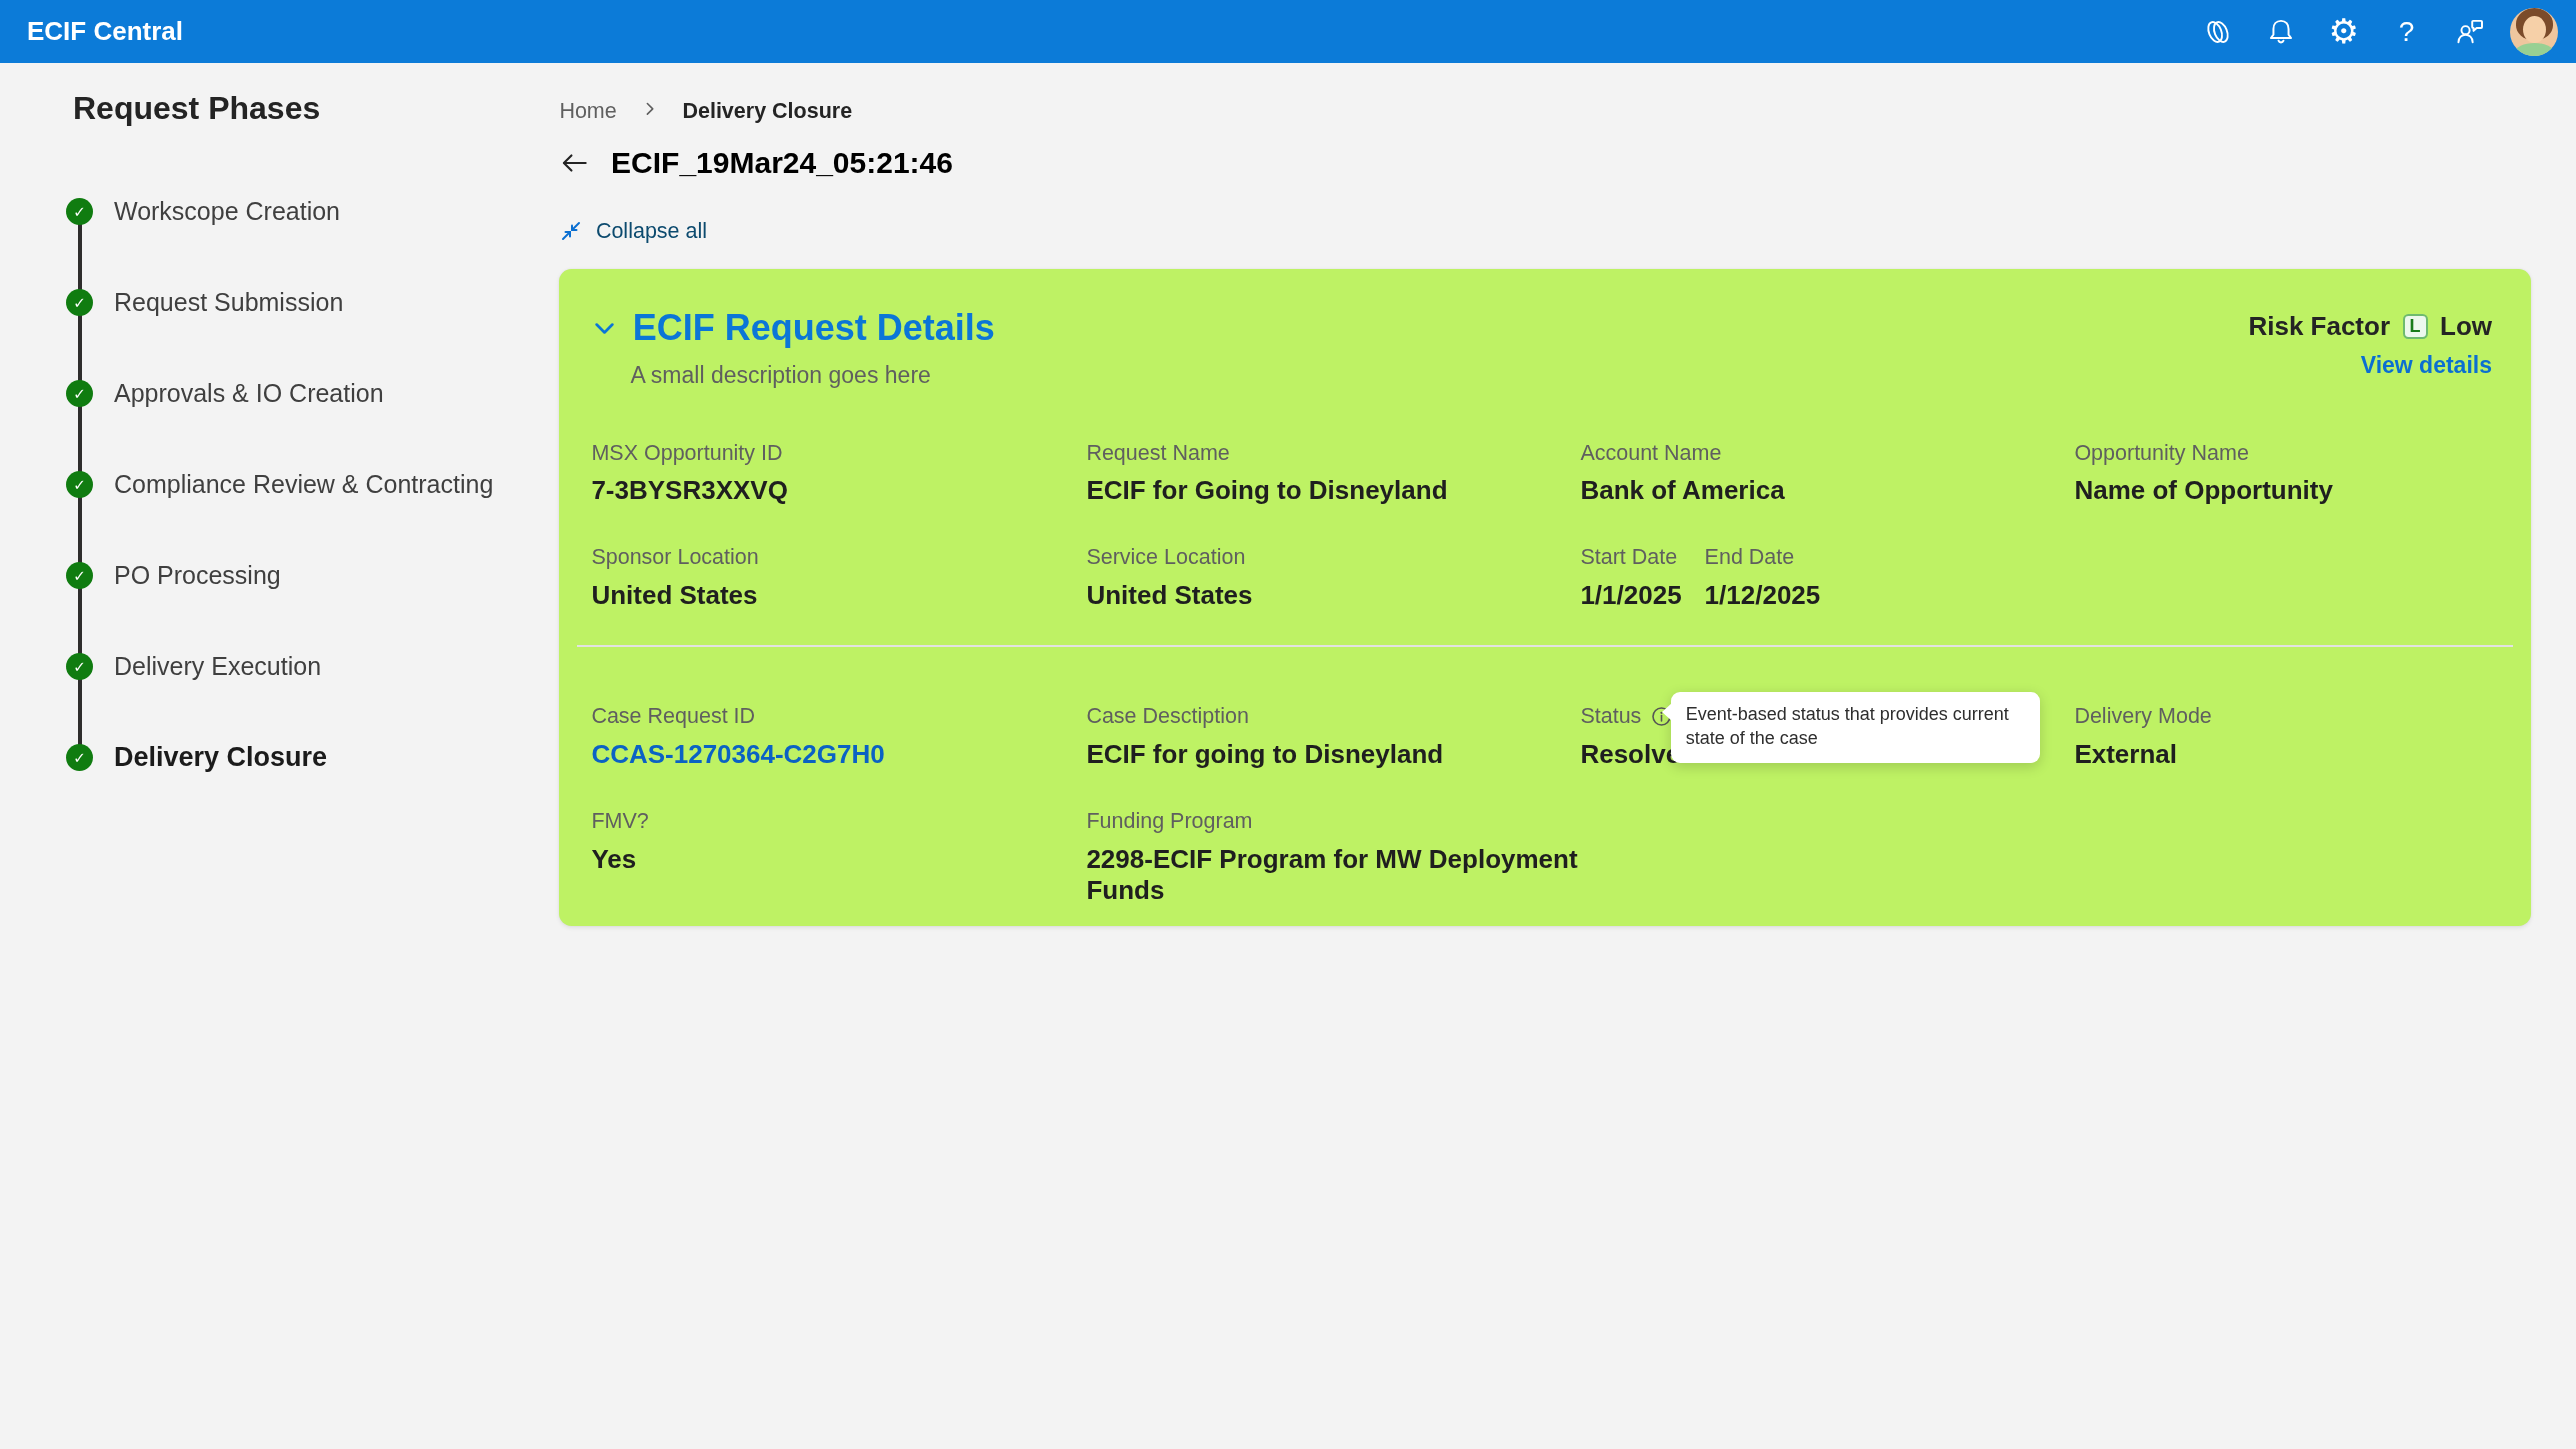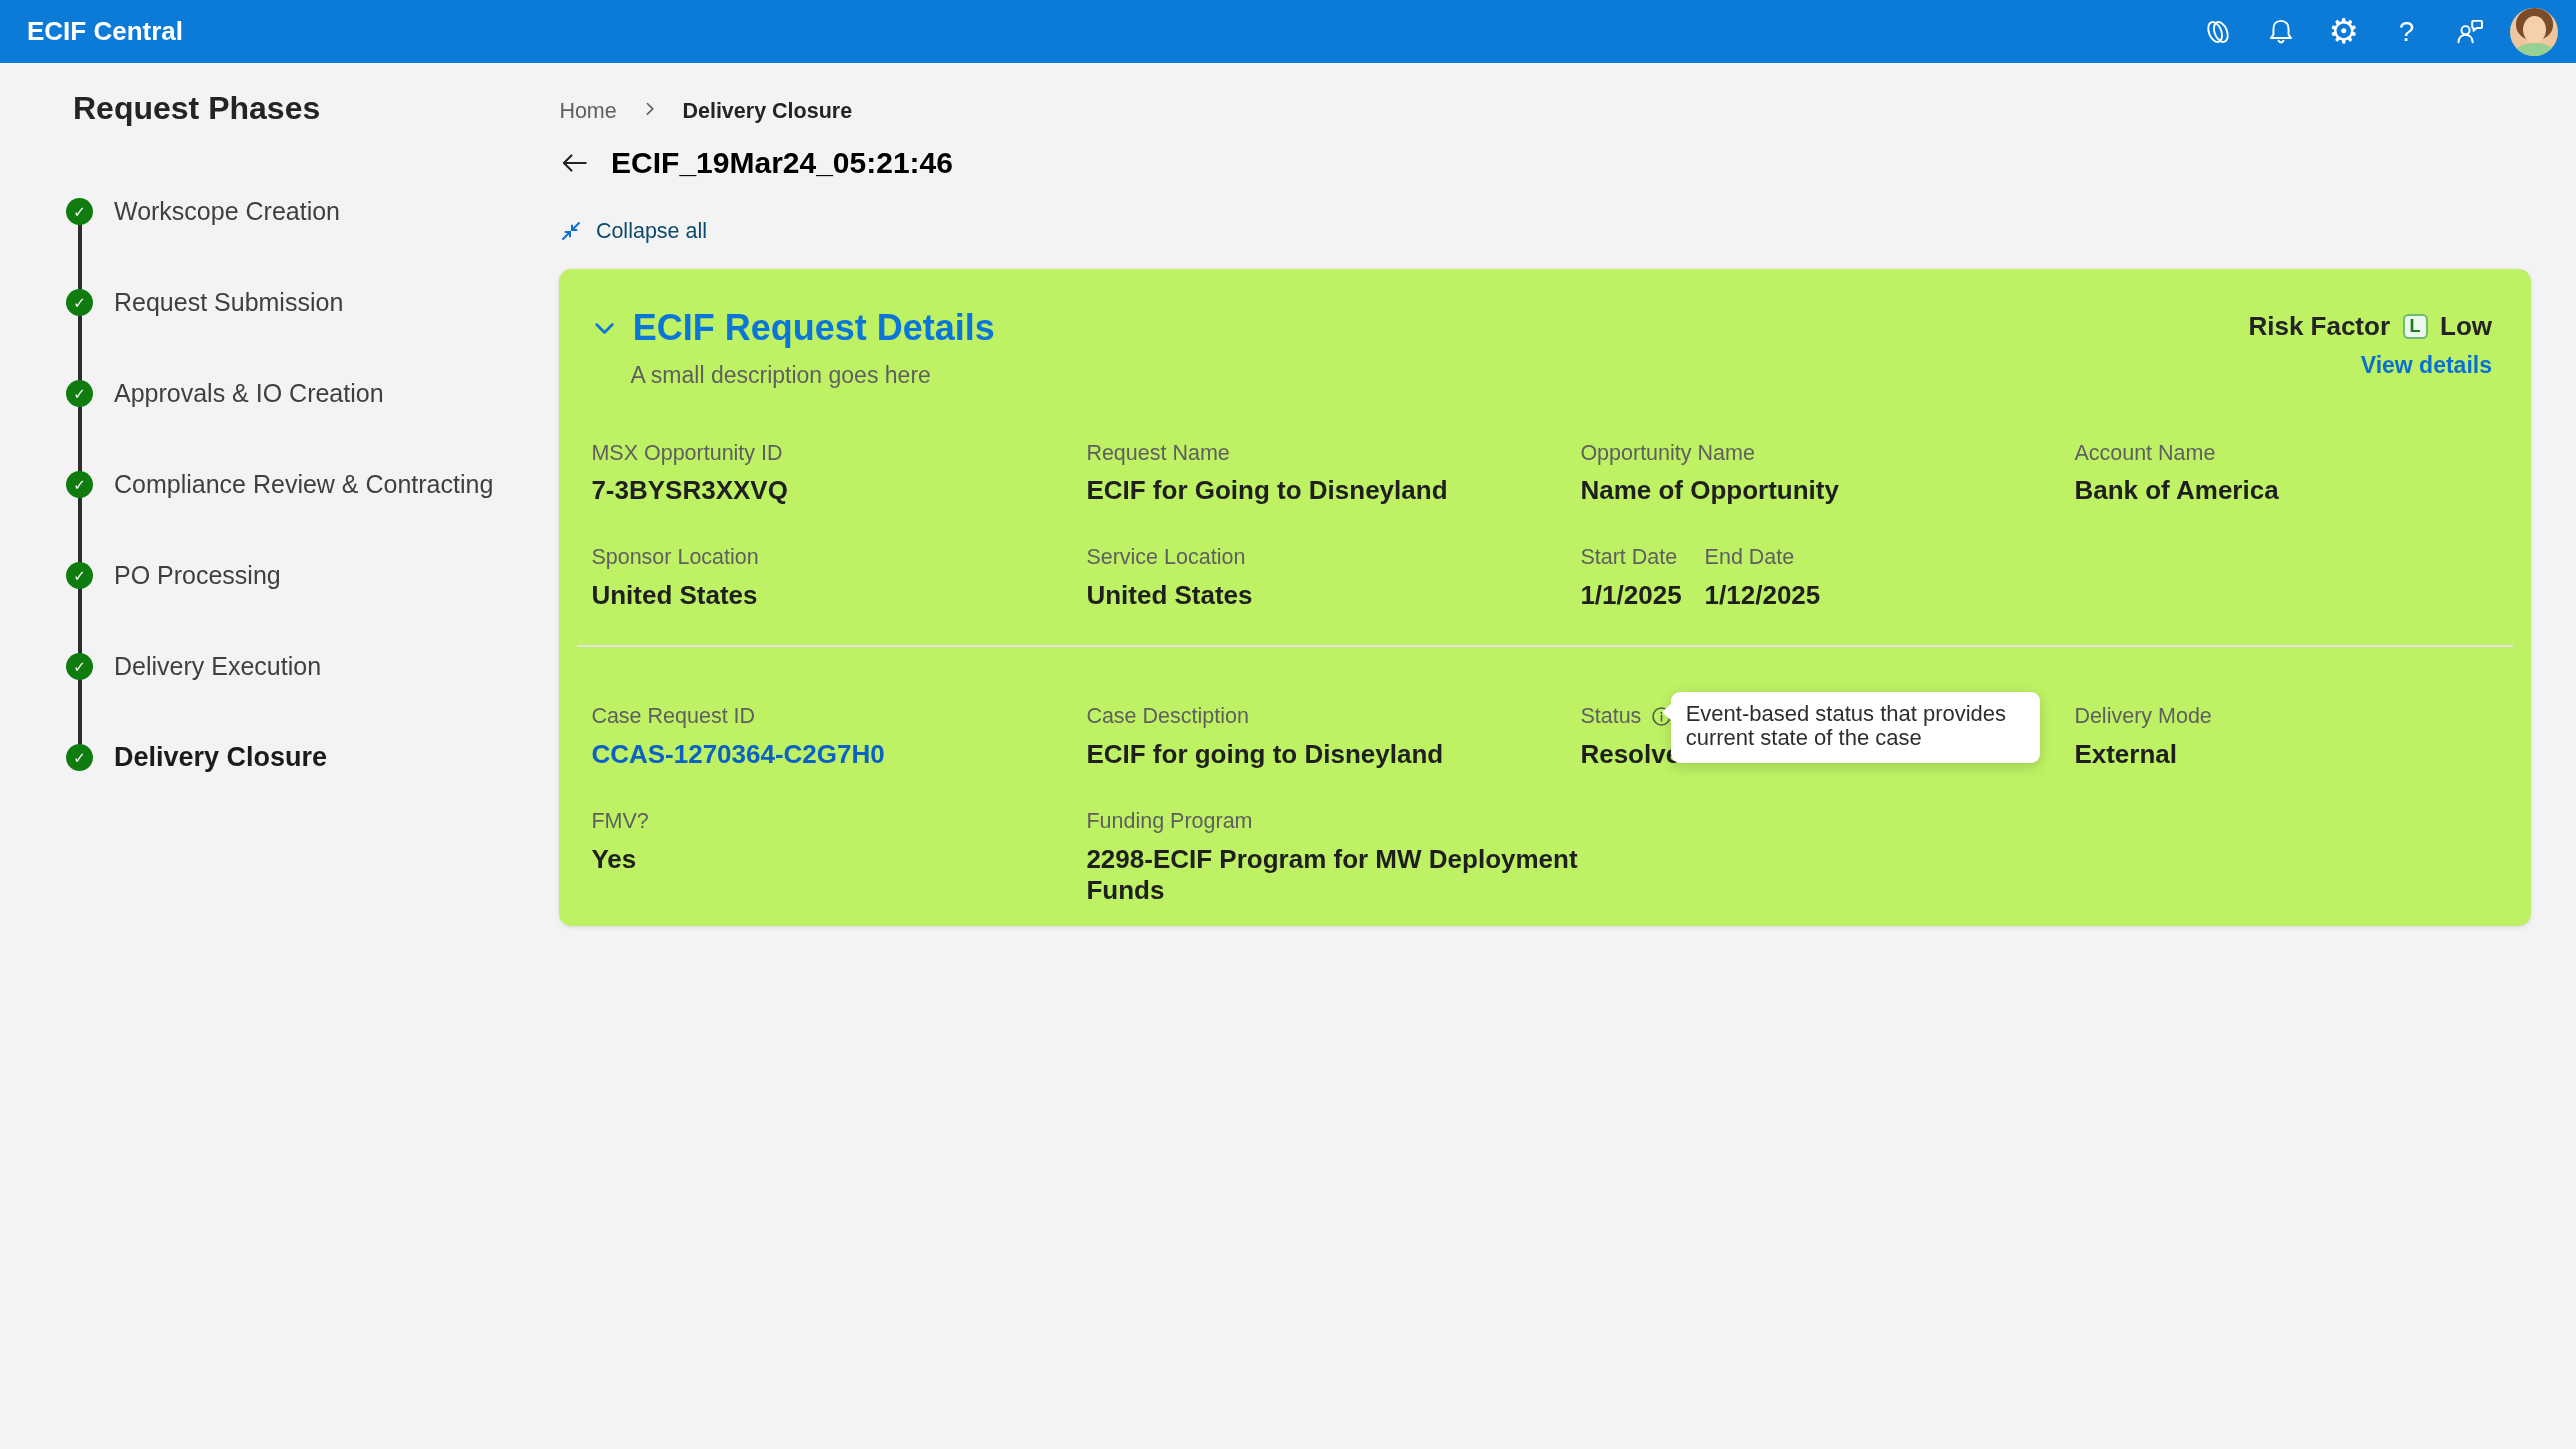--- a/index.html
+++ b/index.html
@@ -92,21 +92,21 @@
   .field-label { font-size: 21.5px; color: #5F5F5F; }
   .field-value { margin-top: 9.8px; font-size: 26px; font-weight: 700; color: #1F1F1F; }
   a.field-value { color: #0B62C4; cursor: pointer; display: inline-block; }
   .pair-inner { display: flex; gap: 23px; }
   .info-icon { display: flex; align-items: center; cursor: pointer; }
   .divider { height: 1.8px; background: #E2E2E2; border: none; margin: 34px 18px 57px 18px; }
 
   .tooltip {
     position: absolute; left: 91px; top: -12.5px; width: 369px;
     background: #fff; border-radius: 9px; padding: 10.7px 14.3px 12.5px 14.3px;
-    font-size: 22px; line-height: 24px; color: #2E2E2E;
+    font-size: 18px; line-height: 24px; color: #2E2E2E;
     box-shadow: 0 3.6px 12.5px rgba(0,0,0,.16); z-index: 5;
   }
   .tooltip::before {
     content: ""; position: absolute; left: -9.8px; top: 11.6px;
     border-top: 9.8px solid transparent; border-bottom: 9.8px solid transparent;
     border-right: 10.7px solid #fff;
   }
 </style>
 </head>
 <body>
@@ -247,29 +247,29 @@
               <div class="field-value">7-3BYSR3XXVQ</div>
             </div>
             <div class="field">
               <div class="field-label-row">
                 <span class="field-label">Request Name</span>
               </div>
               <div class="field-value">ECIF for Going to Disneyland</div>
             </div>
             <div class="field">
               <div class="field-label-row">
+                <span class="field-label">Account Name</span>
+              </div>
+              <div class="field-value">Bank of America</div>
+            </div>
+            <div class="field">
+              <div class="field-label-row">
                 <span class="field-label">Opportunity Name</span>
               </div>
               <div class="field-value">Name of Opportunity</div>
-            </div>
-            <div class="field">
-              <div class="field-label-row">
-                <span class="field-label">Account Name</span>
-              </div>
-              <div class="field-value">Bank of America</div>
             </div>
           </div>
           <div class="frow">
             <div class="field">
               <div class="field-label-row">
                 <span class="field-label">Sponsor Location</span>
               </div>
               <div class="field-value">United States</div>
             </div>
             <div class="field">

